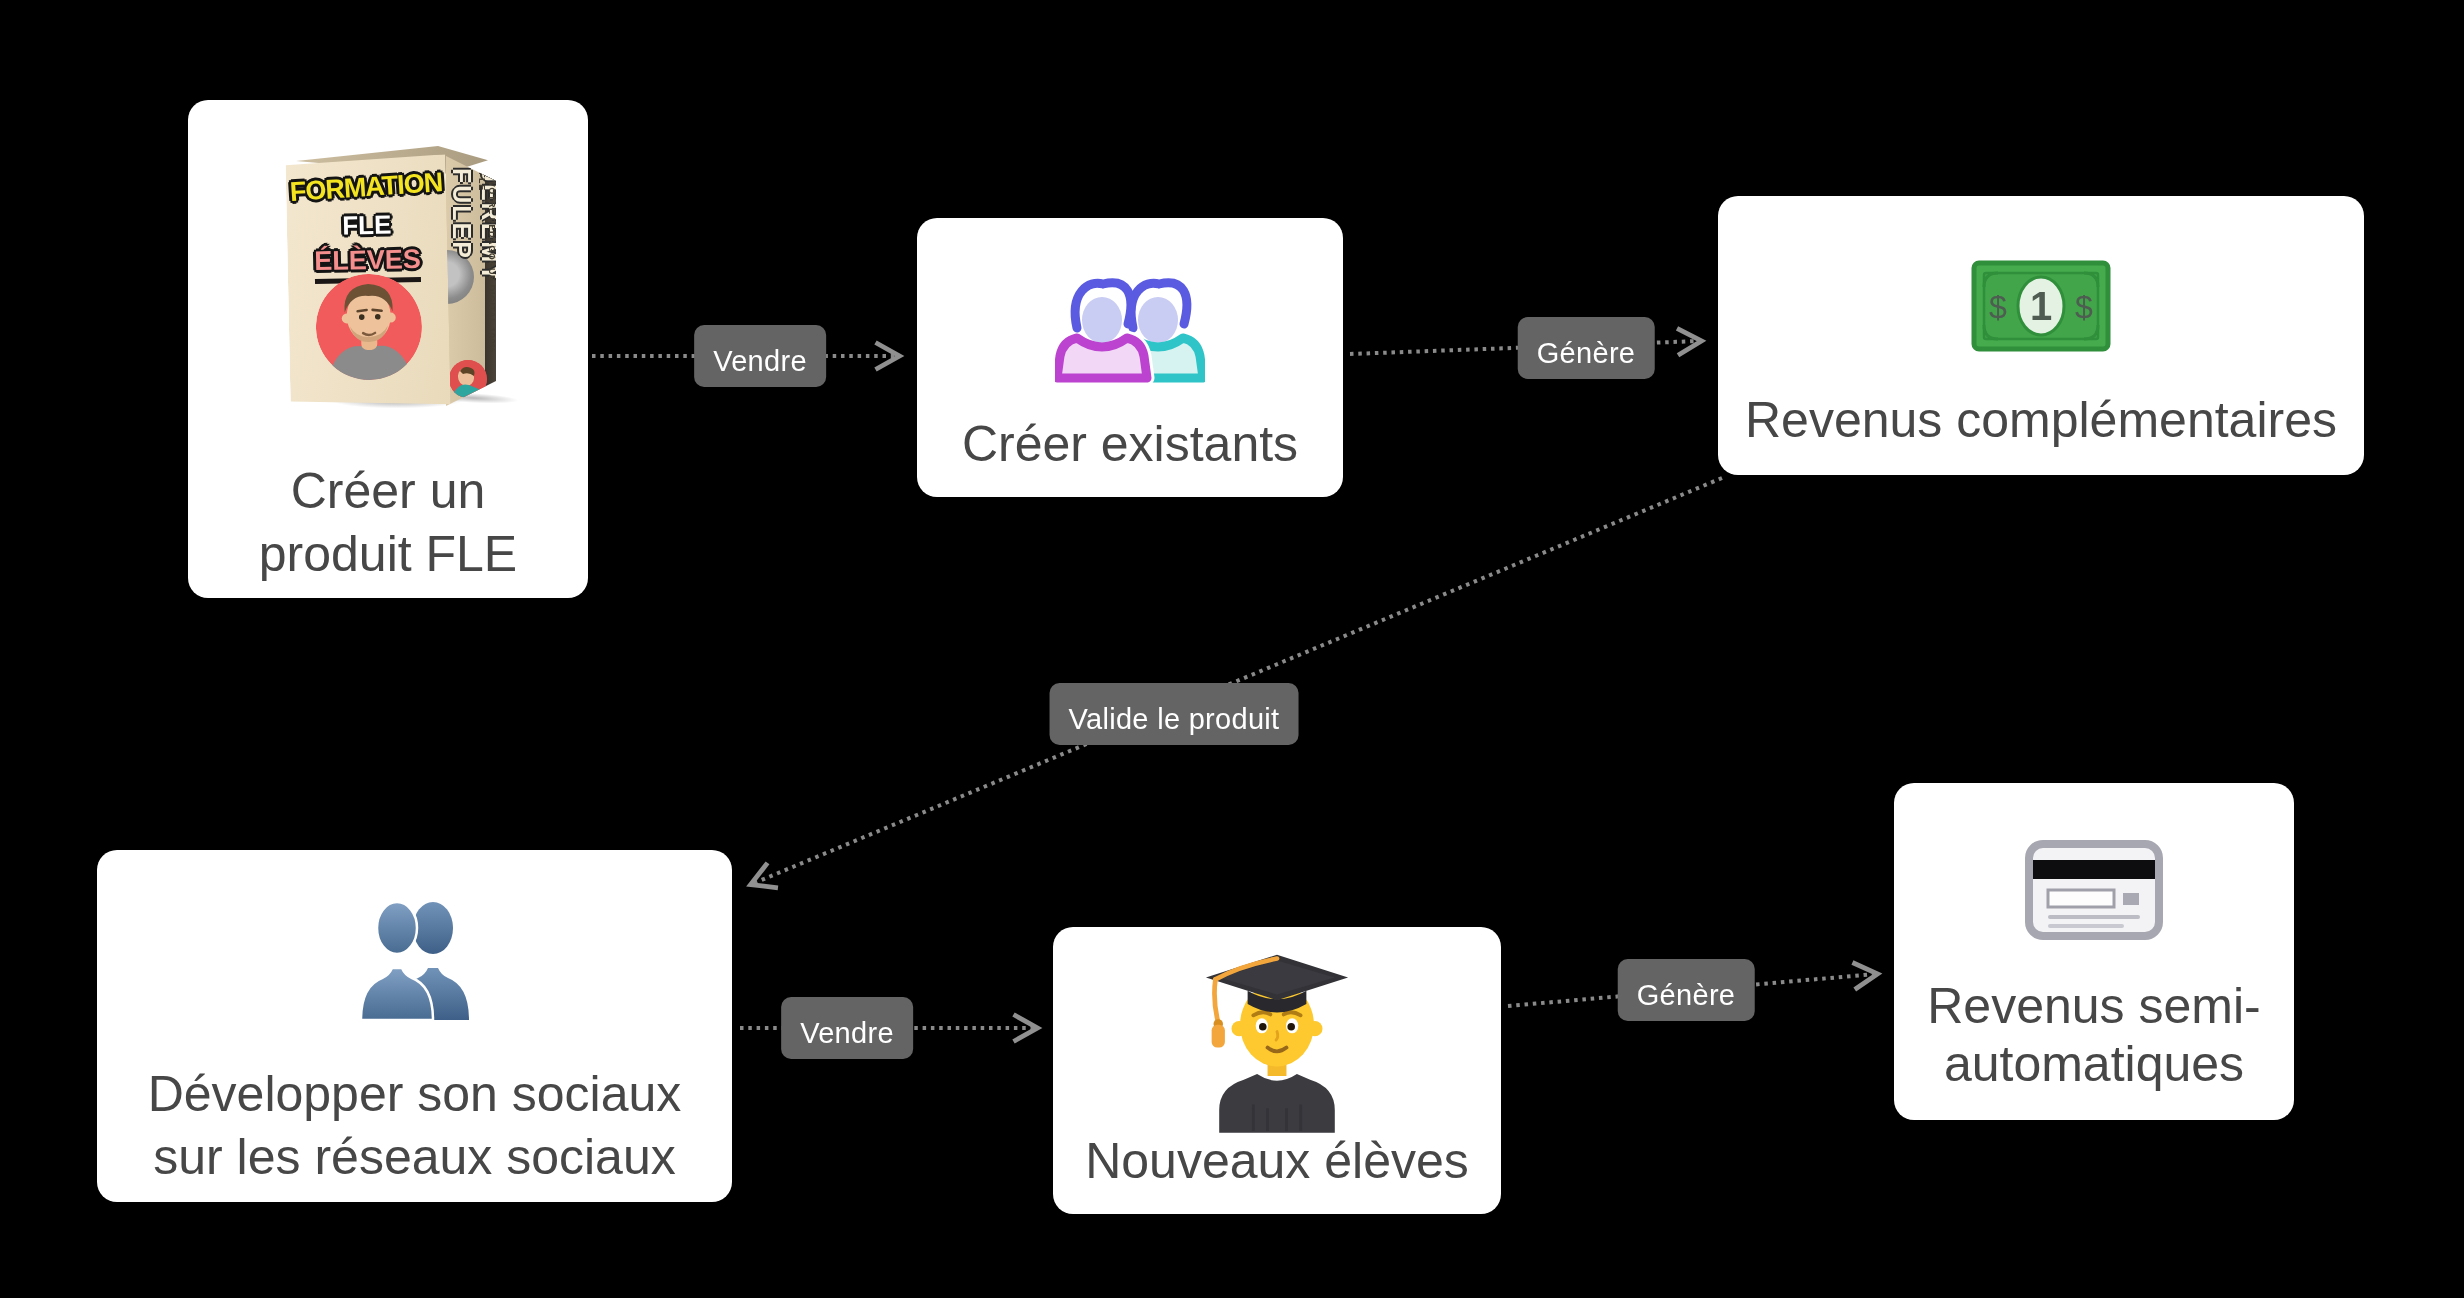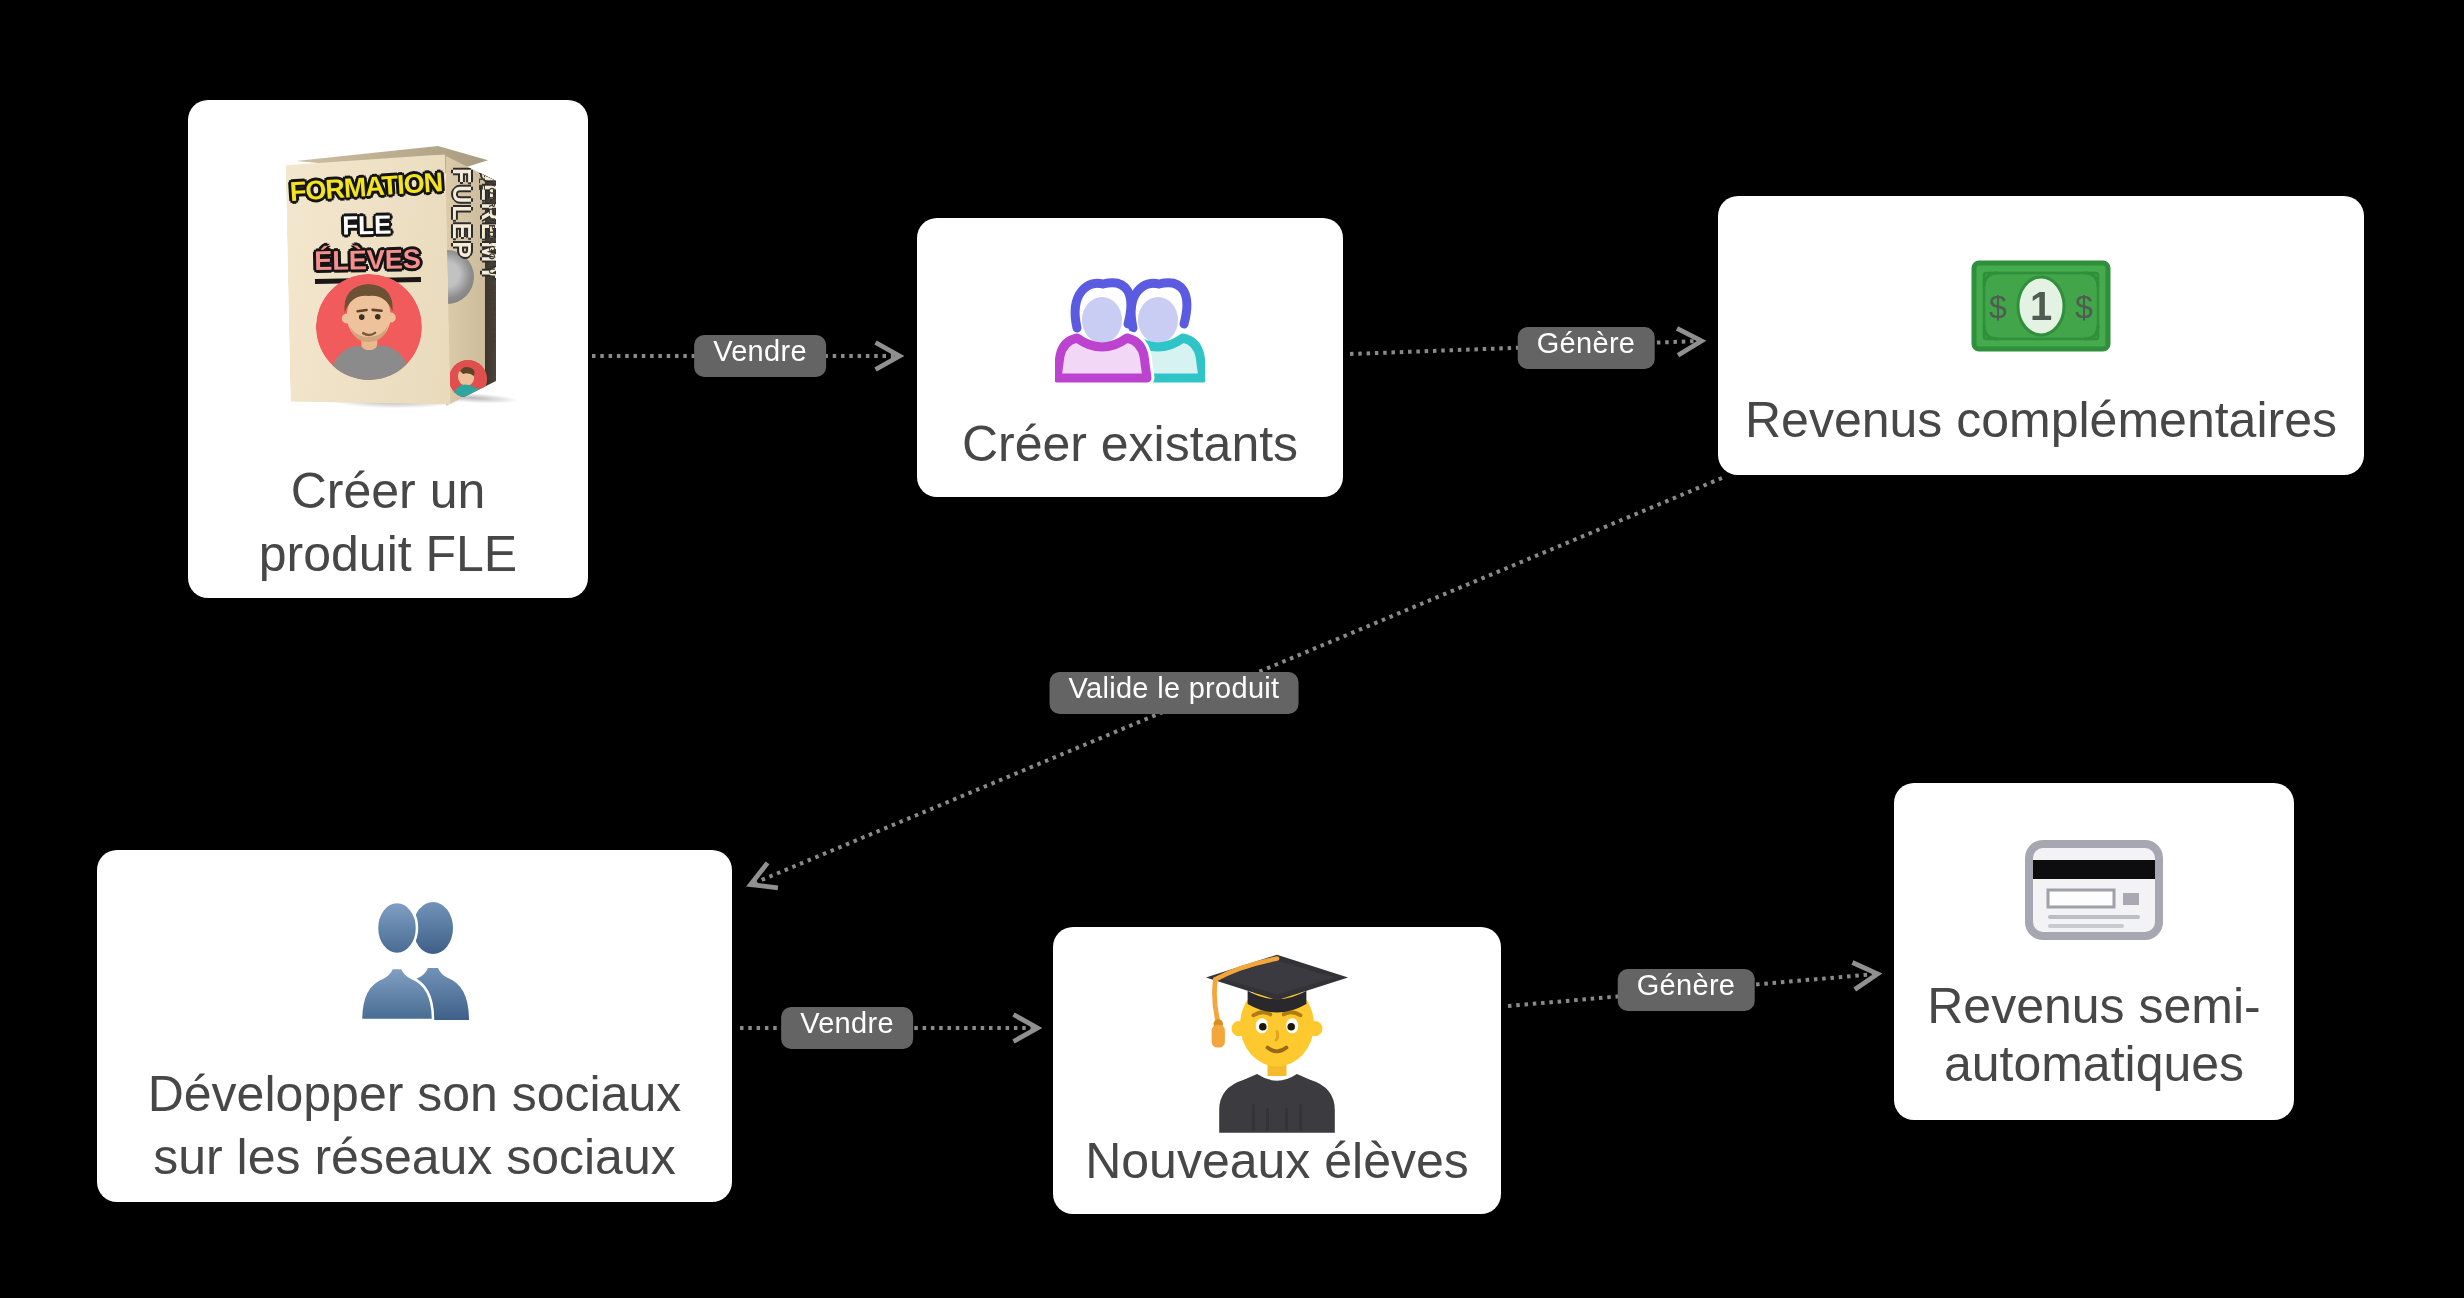--- a/index.html
+++ b/index.html
@@ -6,21 +6,21 @@
   #canvas{position:relative;width:2464px;height:1298px;background:#000;overflow:hidden;
           font-family:"Liberation Sans",sans-serif;}
   svg.edges{position:absolute;left:0;top:0;width:2464px;height:1298px;}
 
   .node{position:absolute;background:#ffffff;border-radius:20px;}
   .node-label{position:absolute;left:0;right:0;text-align:center;color:#474747;
               font-size:50px;line-height:63px;font-weight:400;}
   .icon-wrap{position:absolute;}
 
   .edge-label{position:absolute;transform:translate(-50%,-50%);background:#646464;color:#ffffff;
-              font-size:29px;line-height:29px;padding:2px 19px 11px;border-radius:10px;
+              font-size:29px;line-height:29px;padding:22px 19px 11px;border-radius:10px;
               white-space:nowrap;letter-spacing:.3px;}
 
   
   .art{position:absolute;left:100px;top:44px;width:214px;height:272px;}
   .art .shadow1{position:absolute;left:14px;top:244px;width:190px;height:24px;border-radius:50%;
       background:radial-gradient(closest-side,rgba(0,0,0,.35),rgba(0,0,0,0) 70%);}
   .art .shadow2{position:absolute;left:120px;top:247px;width:130px;height:14px;border-radius:50%;
       background:radial-gradient(closest-side,rgba(0,0,0,.28),rgba(0,0,0,0) 70%);transform:rotate(3deg);}
   .art .topface{position:absolute;left:4px;top:2px;width:200px;height:34px;
       background:linear-gradient(100deg,#cfc0a2,#a89a7e);
@@ -233,17 +233,17 @@
       </svg>
     </div>
     <div class="node-label" style="top:194px;line-height:58px;">
       <div>Revenus semi-</div>
       <div>automatiques</div>
     </div>
   </div>
 
   <div class="edge-label" style="left:760px;top:356px;">Vendre</div>
   <div class="edge-label" style="left:1586px;top:348px;">Génère</div>
-  <div class="edge-label" style="left:1174px;top:693px;">Valide le produit</div>
+  <div class="edge-label" style="left:1174px;top:714px;">Valide le produit</div>
   <div class="edge-label" style="left:847px;top:1028px;">Vendre</div>
   <div class="edge-label" style="left:1686px;top:990px;">Génère</div>
 
 </div>
 
 </body></html>

